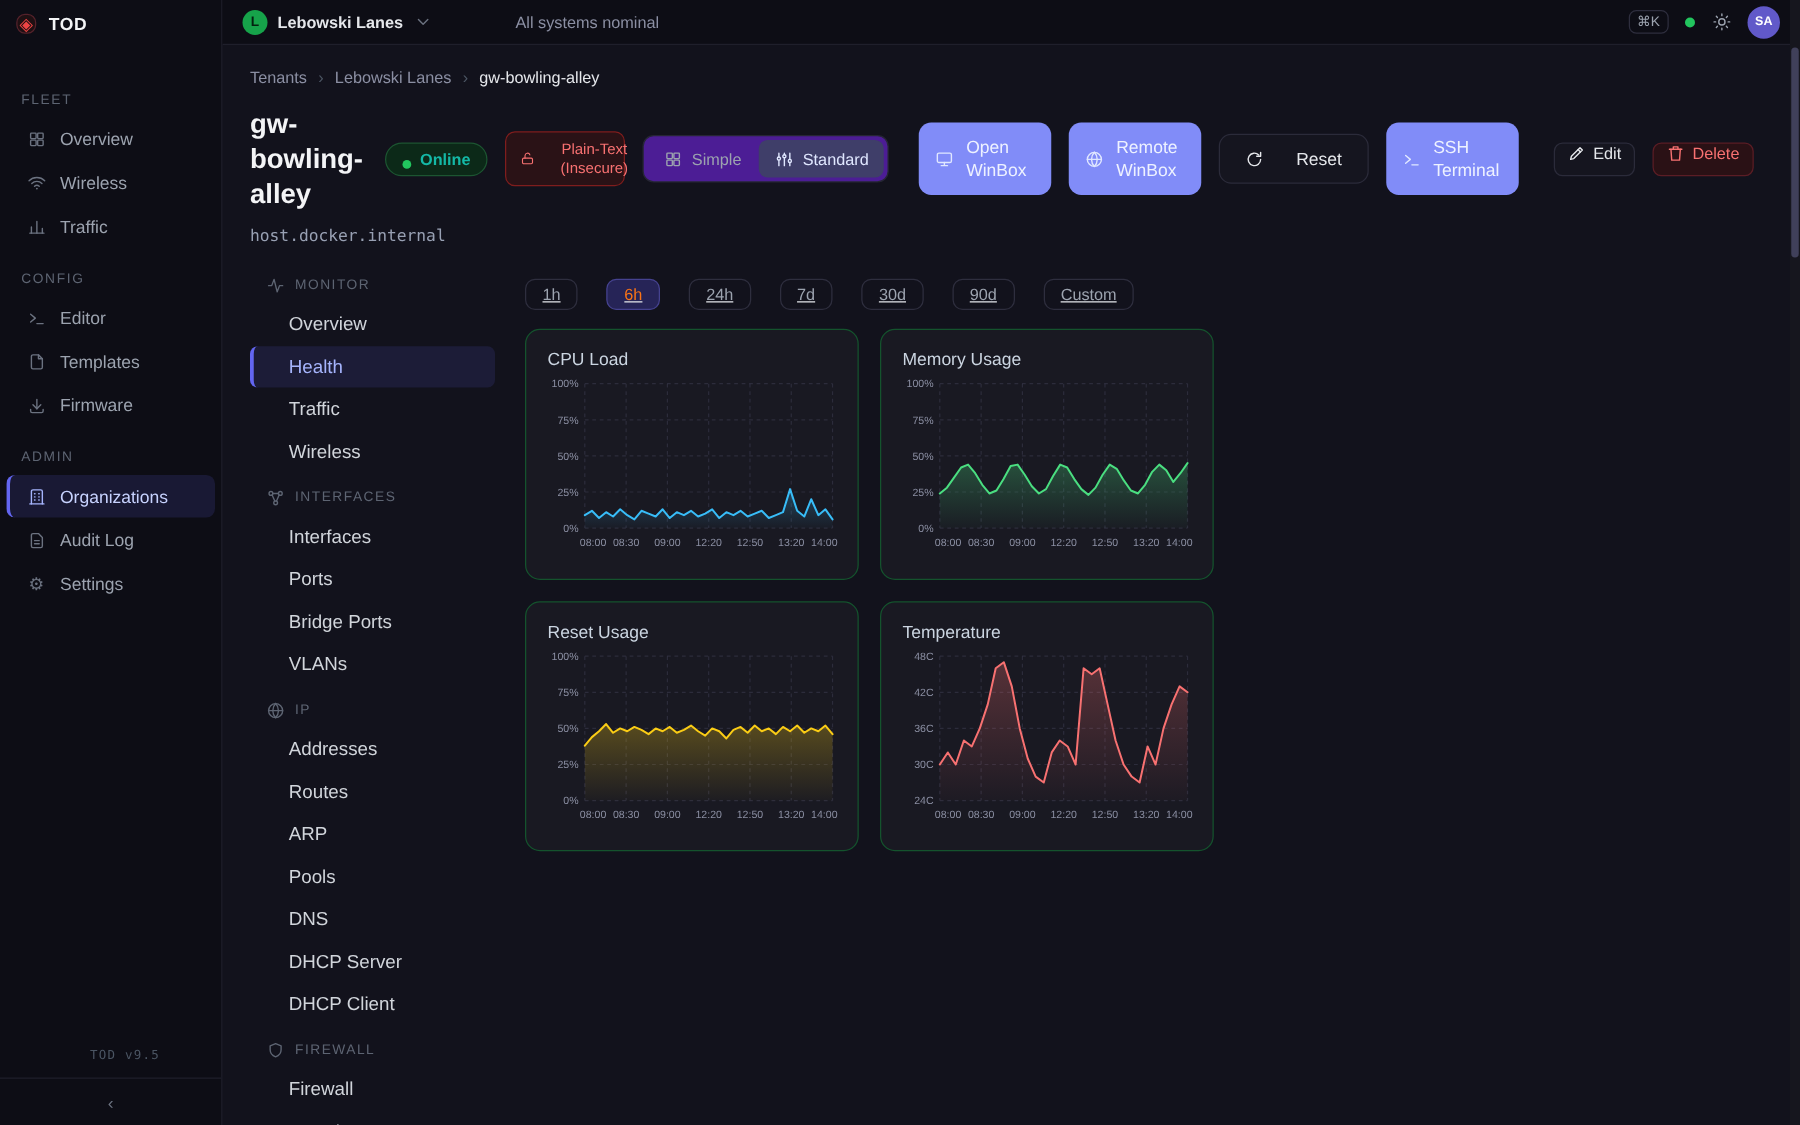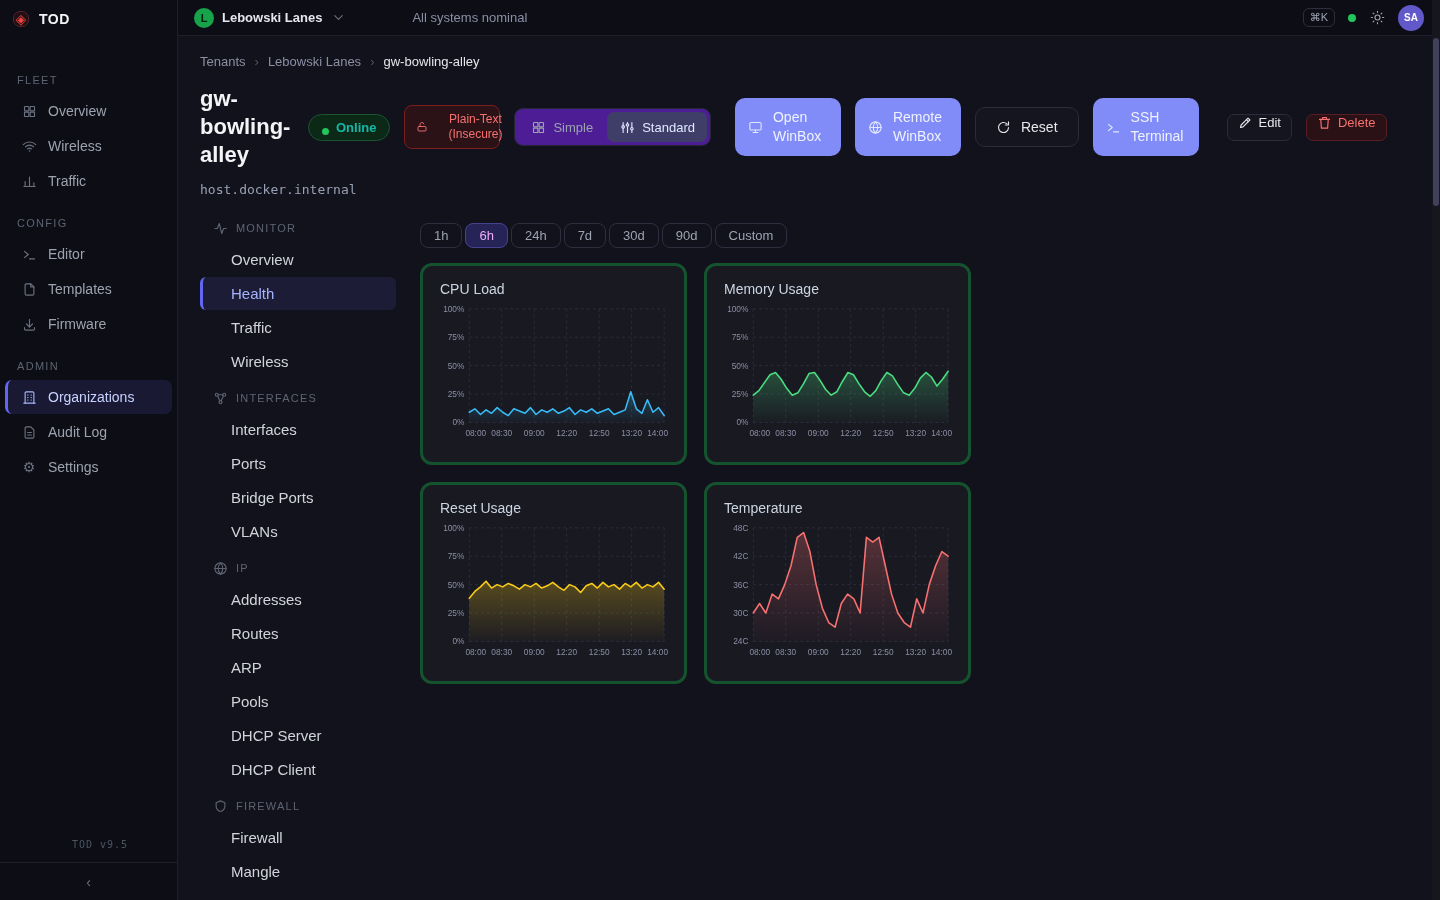--- a/index.html
+++ b/index.html
@@ -103,21 +103,21 @@
     color: #9ca3af; font-size: 13px; font-family: inherit; cursor: pointer;
   }
   .seg-btn.active { background: #3f3e69; color: #e0e7ff; }
   .btn-primary {
     display: flex; align-items: center; gap: 9px; text-align: left;
     background: #818cf8; color: #eef2ff; border: none; border-radius: 10px;
     padding: 10px 13px; font-size: 14px; line-height: 1.35; font-family: inherit;
     width: 106px; min-height: 57px; cursor: pointer; flex-shrink: 0;
   }
   .btn-dark {
-    display: flex; align-items: center; gap: 9px;
+    display: flex; align-items: center; gap: 25px;
     background: #15151f; border: 1px solid #2b2b3a; color: #e5e7eb;
     border-radius: 10px; padding: 0 20px; height: 40px; font-size: 14px;
     font-family: inherit; cursor: pointer; flex-shrink: 0;
   }
   .btn-small {
     display: flex; align-items: flex-start; gap: 5px;
     border-radius: 7px; padding: 0 10px; height: 27px; font-size: 13px;
     font-family: inherit; cursor: pointer; flex-shrink: 0;
   }
   .btn-edit { background: #15151f; border: 1px solid #2b2b3a; color: #e5e7eb; margin-left: 14px; }
@@ -129,29 +129,29 @@
   .snav-label {
     display: flex; align-items: center; gap: 8px;
     color: #5d6472; font-size: 11px; letter-spacing: 1.2px; padding: 11px 12px 6px;
   }
   .snav-item {
     padding: 8px 12px 8px 28px; font-size: 15px; color: #d1d5db;
     border-left: 3px solid transparent; border-radius: 6px; cursor: pointer; margin: 1px 0;
   }
   .snav-item.active { background: rgba(99,102,241,.13); border-left-color: #6366f1; color: #a5b4fc; }
   .charts-col { padding-top: 14px; }
-  .ranges { display: flex; gap: 3px; margin-bottom: 15px; }
+  .ranges { display: flex; gap: 23px; margin-bottom: 15px; text-decoration: underline; }
   .range-pill {
     border: 1px solid #2e2e3e; background: transparent; color: #9ca3af;
     font-size: 13px; padding: 4px 13px; border-radius: 8px; font-family: inherit; cursor: pointer;
   }
-  .range-pill.active { background: #262457; border-color: #45428f; color: #f0abfc; }
+  .range-pill.active { background: #262457; border-color: #45428f; color: #f97316; }
   .charts-grid { display: grid; grid-template-columns: repeat(2, 267px); gap: 17px; }
   .chart-card {
-    background: #191922; border: 3px solid #14532d; border-radius: 12px;
+    background: #191922; border: 1px solid #14532d; border-radius: 12px;
     padding: 13px 13px 8px;
   }
   .chart-title { font-size: 14px; color: #cbd5e1; margin: 2px 0 4px 4px; }
   .chart-svg { width: 100%; display: block; }
   .grid { stroke: #3c3c50; stroke-dasharray: 3 3; stroke-width: 1; opacity: .55; }
   .tick { fill: #8b8fa3; font-size: 8.5px; font-family: "Liberation Sans", sans-serif; }
   
   .ic { display: inline-flex; align-items: center; justify-content: center; width: 16px; height: 16px; font-size: 14px; flex-shrink: 0; }
   .ic svg { width: 15px; height: 15px; display: block; }
   .btn-primary .ic { color: #e0e7ff; }
@@ -432,20 +432,21 @@
                 <path d="M3 12h18"></path>
                 <path d="M12 3a13 13 0 0 1 0 18M12 3a13 13 0 0 0 0 18"></path>
               </svg>
             </span>
             <span>IP</span>
           </div>
           <div class="snav-item">Addresses</div>
           <div class="snav-item">Routes</div>
           <div class="snav-item">ARP</div>
           <div class="snav-item">Pools</div>
+          <div class="snav-item">DNS</div>
           <div class="snav-item">DHCP Server</div>
           <div class="snav-item">DHCP Client</div>
           <div class="snav-label">
             <span class="ic">
               <svg viewBox="0 0 24 24" fill="none" stroke="currentColor" stroke-width="1.8" stroke-linecap="round" stroke-linejoin="round">
                 <path d="M12 3l7 3v5c0 4.5-3 7.6-7 9-4-1.4-7-4.5-7-9V6z"></path>
               </svg>
             </span>
             <span>FIREWALL</span>
           </div>

